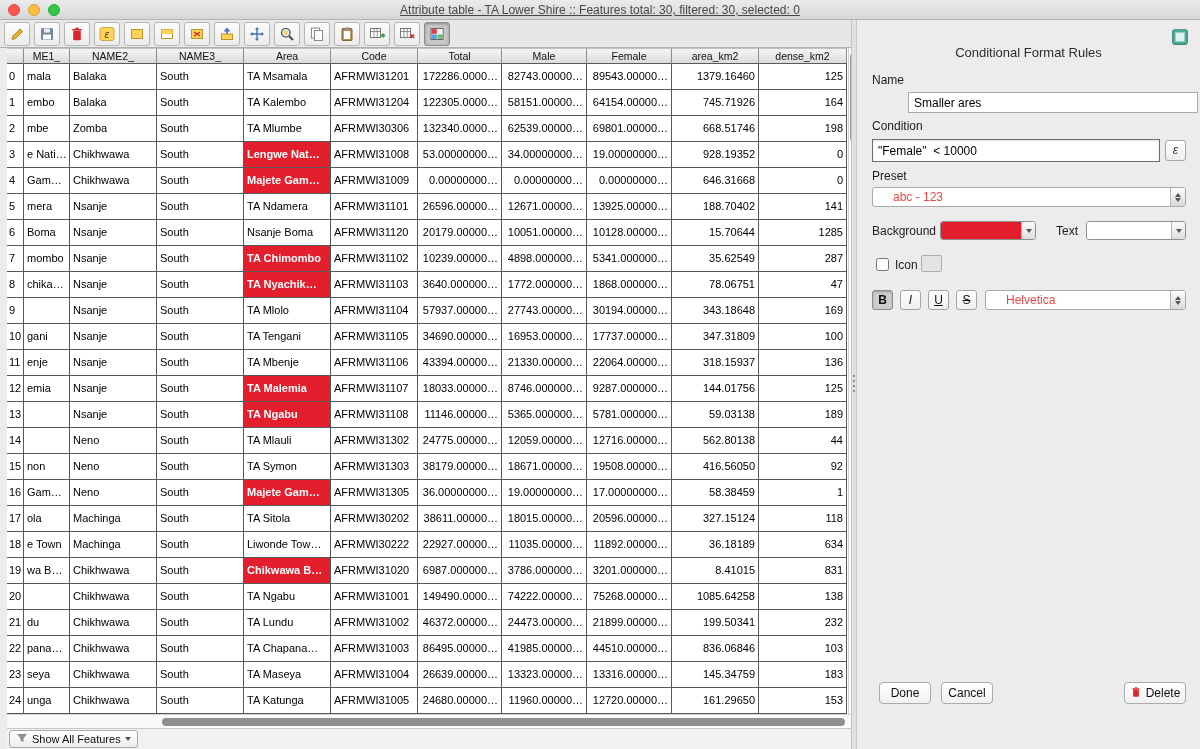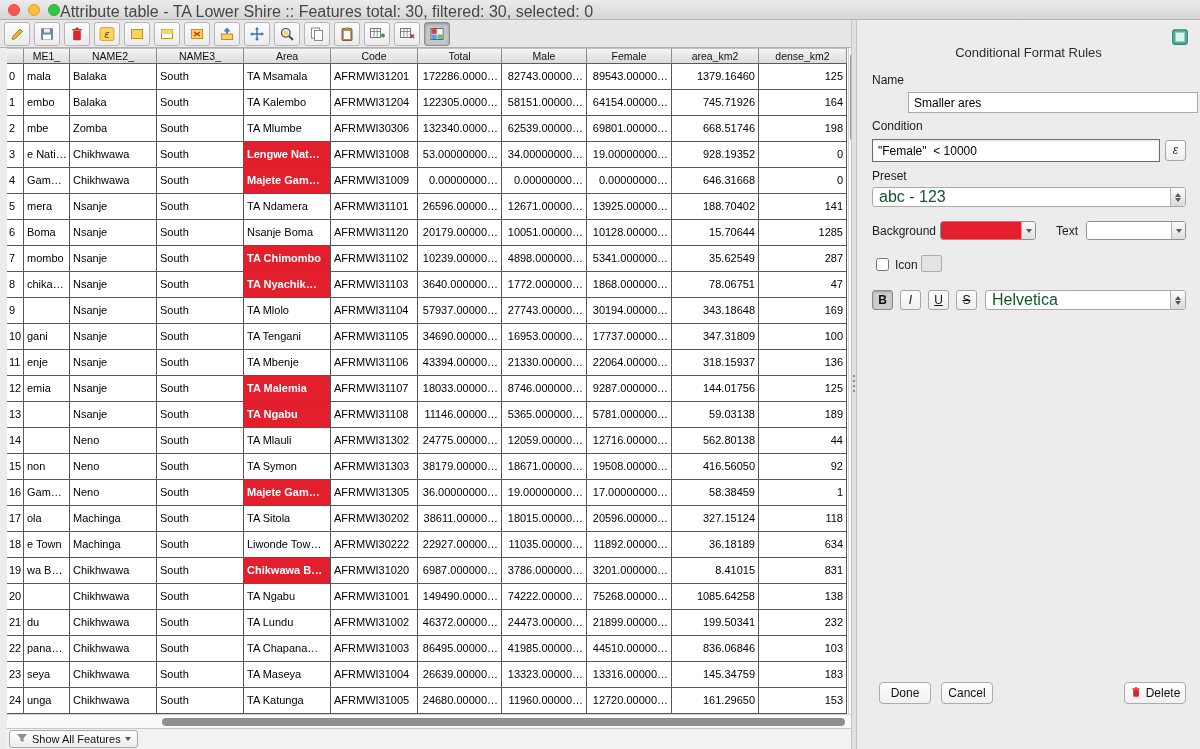--- a/index.html
+++ b/index.html
@@ -7,22 +7,22 @@
   body{font-family:"Liberation Sans","DejaVu Sans",sans-serif;background:#ececec;position:relative;}
 
   
   .titlebar{position:absolute;left:0;top:0;width:1200px;height:20px;
     background:linear-gradient(#ebebeb,#d6d6d6);border-bottom:1px solid #b3b3b3;z-index:5;}
   .lights{position:absolute;left:8px;top:4px;display:flex;gap:8px;}
   .light{width:12px;height:12px;border-radius:50%;}
   .light.red{background:#fc5753;border:1px solid #df4744;}
   .light.yellow{background:#fdbc40;border:1px solid #de9f34;}
   .light.green{background:#33c748;border:1px solid #27aa35;}
-  .wtitle{position:absolute;left:60px;right:60px;top:3px;text-align:left;font-size:16px;color:#474747;
-    white-space:nowrap;overflow:hidden;}
+  .wtitle{position:absolute;left:60px;right:60px;top:3px;text-align:center;font-size:12px;color:#474747;
+    white-space:nowrap;overflow:hidden;text-decoration:underline;}
 
   
   .toolbar{position:absolute;left:0;top:20px;width:851px;height:28px;background:#e7e7e7;
     border-bottom:1px solid #b0b0b0;display:flex;align-items:center;gap:4px;padding-left:4px;}
   .tool{width:26px;height:24px;border:1px solid #b5b5b5;border-radius:3px;
     background:linear-gradient(#fcfcfc,#ececec);display:flex;align-items:center;justify-content:center;padding:0;cursor:default;}
   .tool.active{background:#c7c7c7;border-color:#8d8d8d;box-shadow:inset 0 1px 3px rgba(0,0,0,.3);}
 
   
   .table-area{position:absolute;left:7px;top:48px;width:851px;height:701px;background:#fff;}
@@ -65,21 +65,21 @@
   .field{position:absolute;border:1px solid #a9a9a9;background:#fff;font-size:12px;color:#000;
     padding:0 5px;font-family:"Liberation Sans","DejaVu Sans",sans-serif;}
   #name-input{left:15px;right:2px;top:72px;height:21px;margin-left:36px;}
   #cond-input{left:15px;top:119px;width:288px;height:23px;border-color:#6e6e6e;box-shadow:inset 0 1px 2px rgba(0,0,0,.12);}
   .eps-btn{position:absolute;right:14px;top:120px;width:21px;height:21px;border:1px solid #a5a5a5;border-radius:3px;
     background:linear-gradient(#fff,#ededed);font-size:12px;font-style:italic;color:#333;line-height:19px;text-align:center;padding:0;}
   .select{position:absolute;height:20px;border:1px solid #a9a9a9;border-radius:3px;background:#fff;
     display:flex;align-items:center;overflow:hidden;}
   #preset-select{left:15px;right:14px;top:167px;}
   #font-select{left:128px;right:14px;top:270px;}
-  .sel-text{flex:1;font-size:16px;padding:0 6px;white-space:nowrap;overflow:hidden;color:#14532d;}
+  .sel-text{flex:1;font-size:12px;padding:0 20px;white-space:nowrap;overflow:hidden;color:#ef4444;}
   .sel-arrows{width:15px;align-self:stretch;background:linear-gradient(#fdfdfd,#d9d9d9);
     border-left:1px solid #b5b5b5;display:flex;flex-direction:column;align-items:center;justify-content:center;gap:1px;}
   .tri-up{width:0;height:0;border-left:3px solid transparent;border-right:3px solid transparent;border-bottom:4px solid #555;}
   .tri-down{width:0;height:0;border-left:3px solid transparent;border-right:3px solid transparent;border-top:4px solid #555;}
   .swatch{position:absolute;height:19px;border:1px solid #8f8f8f;border-radius:3px;display:flex;overflow:hidden;background:#fff;}
   #bg-swatch{left:83px;top:201px;width:96px;}
   #text-swatch{left:229px;top:201px;width:100px;}
   .swatch-color{flex:1;}
   .swatch-arrow{width:14px;background:linear-gradient(#fbfbfb,#dedede);border-left:1px solid #b5b5b5;
     display:flex;align-items:center;justify-content:center;}

